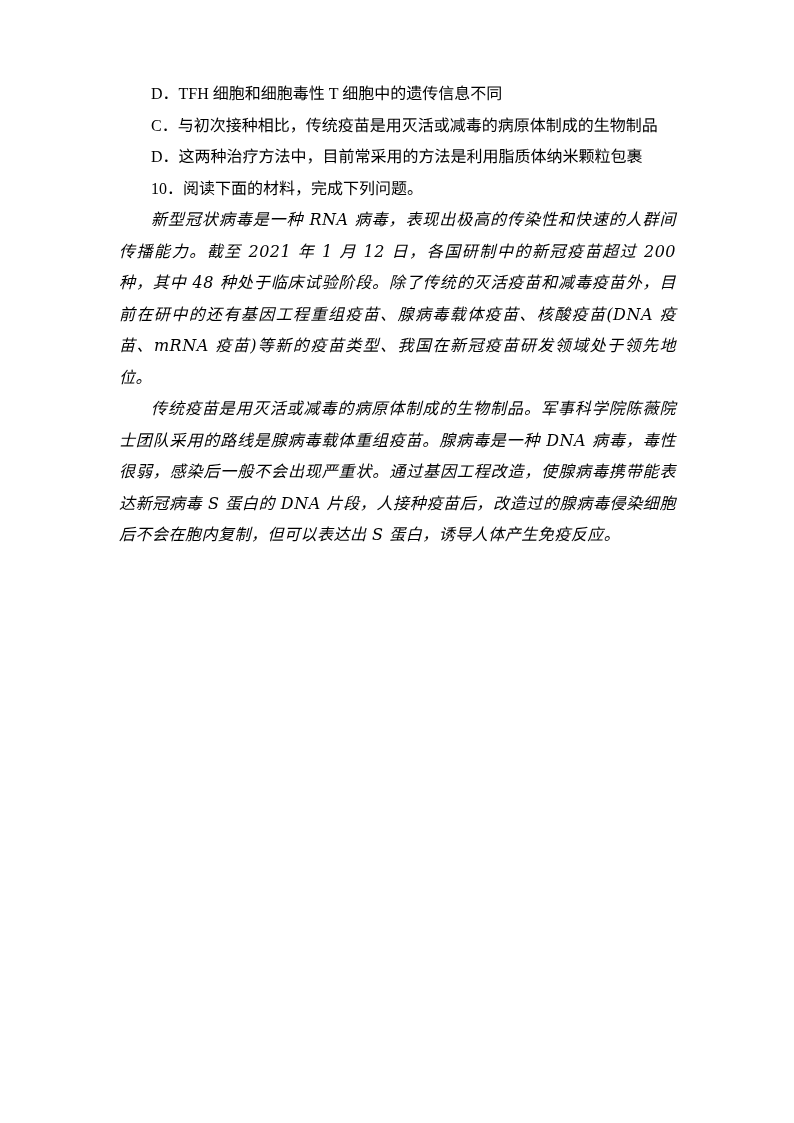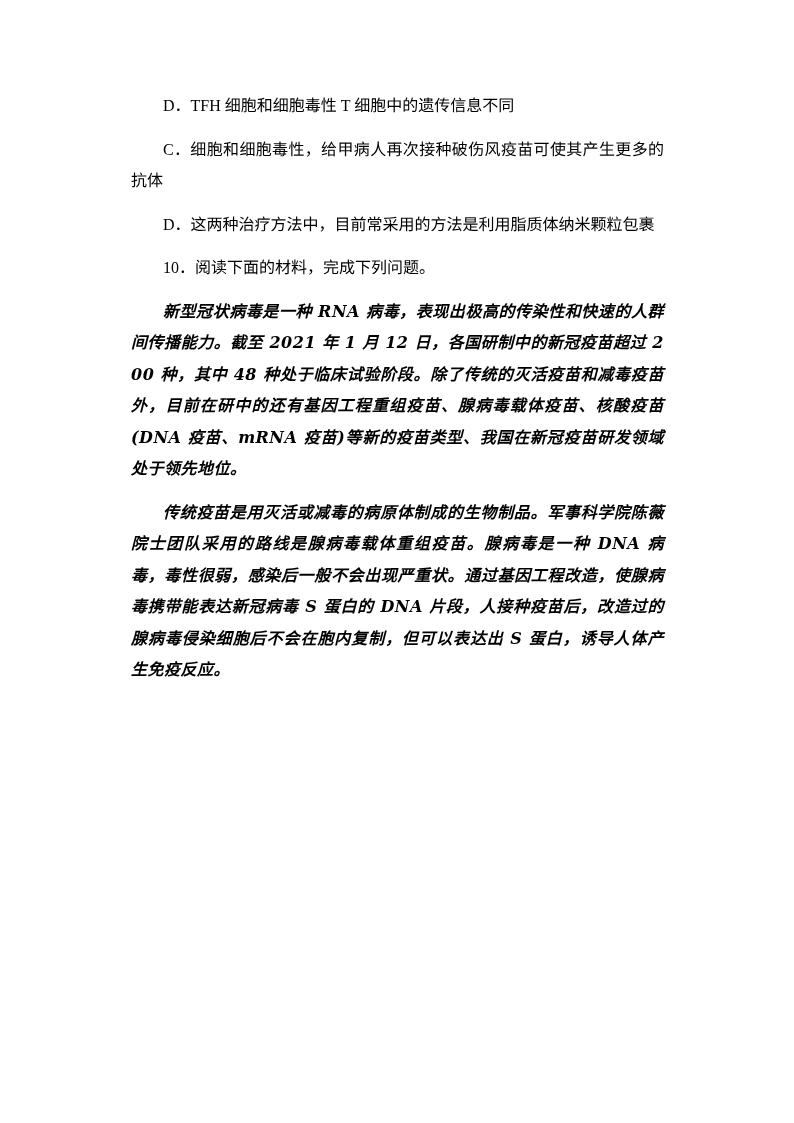--- a/index.html
+++ b/index.html
@@ -11,50 +11,49 @@
     position: relative;
     width: 794px;
     height: 1123px;
     box-sizing: border-box;
     background: #ffffff;
     color: #000000;
     padding: 78px 118px 0 119px;
     overflow: hidden;
   }
   .page p {
-    margin: 12px;
+    margin: 0;
     font-size: 16px;
     line-height: 31.5px;
     text-align: justify;
     text-indent: 2em;
     word-break: break-all;
   }
   
   .song {
     font-family: "Liberation Serif", "DejaVu Serif", serif;
   }
   
   .kai {
     font-family: "DejaVu Serif", "Liberation Serif", serif;
     font-style: italic;
     letter-spacing: 0.5px;
-    font-weight: bold;
   }
 </style>
 </head>
 <body>
 
 <div class="page">
 
   <p class="song">D．TFH 细胞和细胞毒性 T 细胞中的遗传信息不同</p>
 
 
 
 
-  <p class="song">C．细胞和细胞毒性，给甲病人再次接种破伤风疫苗可使其产生更多的抗体</p>
+  <p class="song">C．与初次接种相比，传统疫苗是用灭活或减毒的病原体制成的生物制品</p>
 
   <p class="song">D．这两种治疗方法中，目前常采用的方法是利用脂质体纳米颗粒包裹</p>
 
   <p class="song">10．阅读下面的材料，完成下列问题。</p>
 
   <p class="kai">新型冠状病毒是一种 RNA 病毒，表现出极高的传染性和快速的人群间传播能力。截至 2021 年 1 月 12 日，各国研制中的新冠疫苗超过 200 种，其中 48 种处于临床试验阶段。除了传统的灭活疫苗和减毒疫苗外，目前在研中的还有基因工程重组疫苗、腺病毒载体疫苗、核酸疫苗(DNA 疫苗、mRNA 疫苗)等新的疫苗类型、我国在新冠疫苗研发领域处于领先地位。</p>
 
 
   <p class="kai">传统疫苗是用灭活或减毒的病原体制成的生物制品。军事科学院陈薇院士团队采用的路线是腺病毒载体重组疫苗。腺病毒是一种 DNA 病毒，毒性很弱，感染后一般不会出现严重状。通过基因工程改造，使腺病毒携带能表达新冠病毒 S 蛋白的 DNA 片段，人接种疫苗后，改造过的腺病毒侵染细胞后不会在胞内复制，但可以表达出 S 蛋白，诱导人体产生免疫反应。</p>
 

